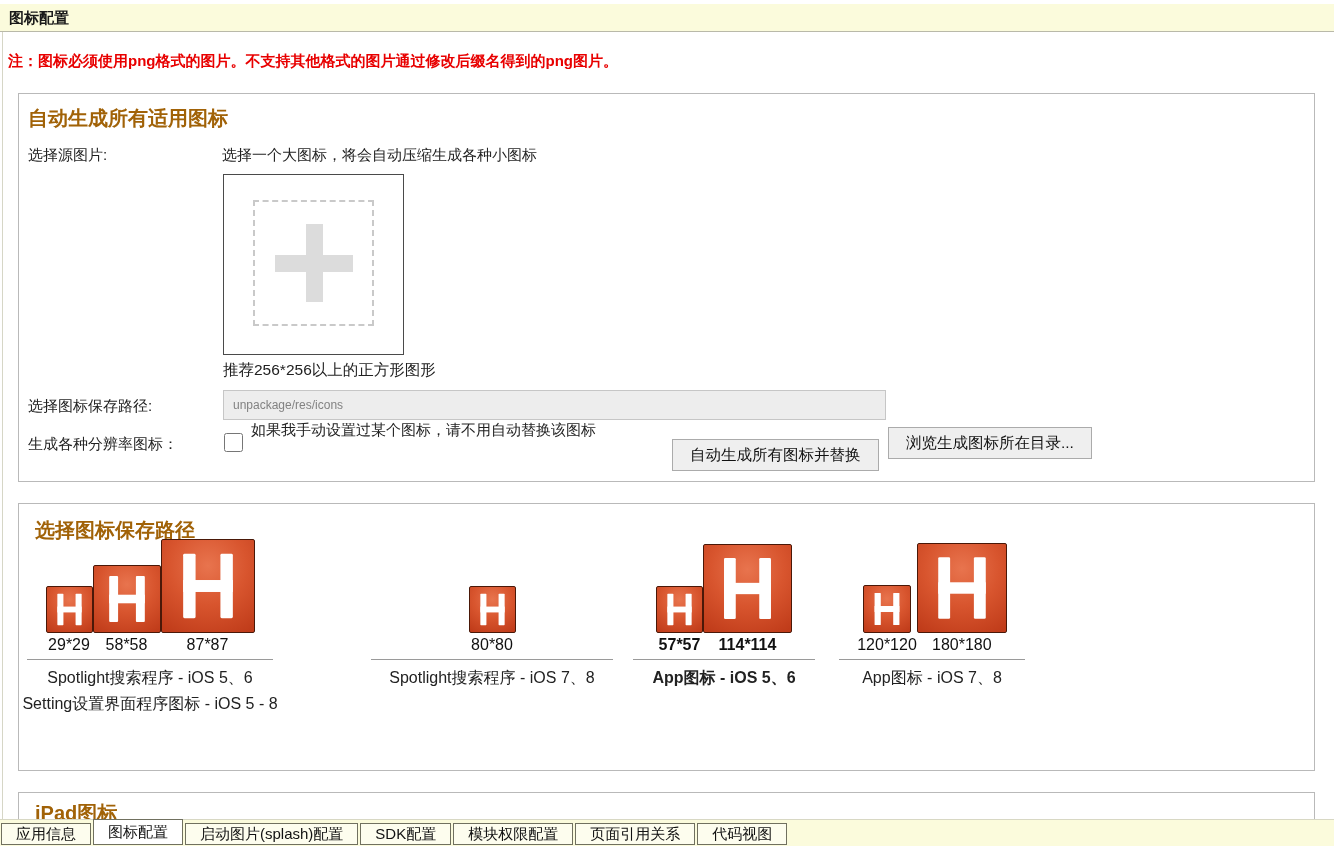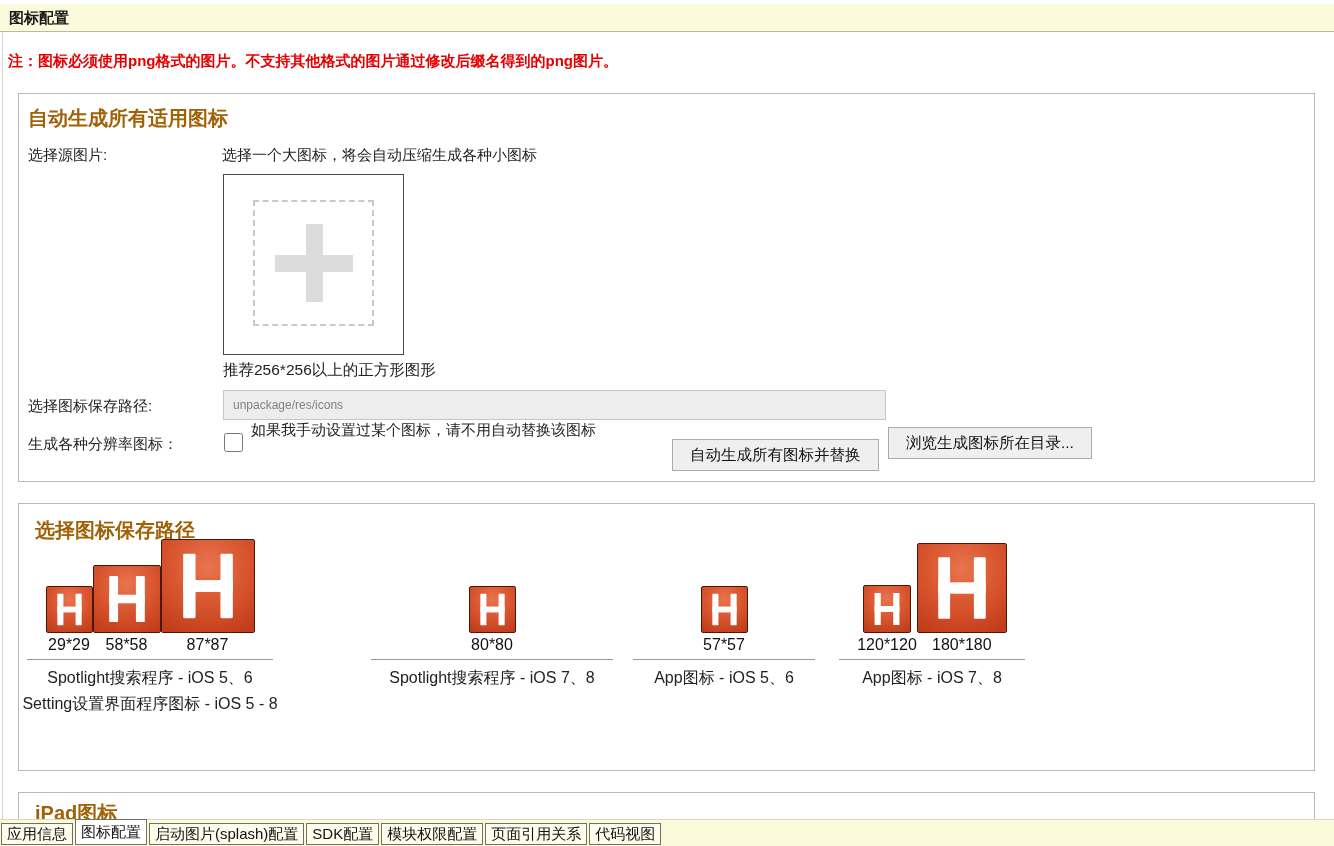--- a/index.html
+++ b/index.html
@@ -79,21 +79,21 @@
   .sec-ipad { top:792px; height:64px; }
   .sec-ipad h2 { position:absolute; left:16px; top:7px; }
 
   
   .tabbar {
     position:absolute; left:0; right:0; bottom:0; height:27px;
     background:var(--band-yellow,#fbfbdc); border-top:1px solid #d8d8c4;
     display:flex; align-items:flex-end; padding-left:1px; gap:2px;
   }
   .tab {
-    height:22px; line-height:20px; padding:0 5px; margin-bottom:1px;
+    height:22px; line-height:20px; padding:0 14px; margin-bottom:1px;
     border:1px solid #70705f; background:#fdfdee; font-size:15px; color:#111;
     cursor:pointer; white-space:nowrap;
   }
   .tab.active { height:26px; line-height:24px; background:#ffffff; }
 </style>
 </head>
 <body>
 
 <div class="screen">
   <div class="frame-line"></div>
@@ -179,31 +179,41 @@
                   <rect x="63.5" y="15" width="13.5" height="70" rx="1.5" fill="#ffffff"></rect>
                   <rect x="23" y="43.5" width="54" height="13" fill="#ffffff"></rect>
                 </svg>
               </div>
               <div class="size-label">80*80</div>
             </div>
           </div>
           <div class="group-divider"></div>
           <div class="caption">Spotlight搜索程序 - iOS 7、8</div>
         </div>
-        <div class="icon-group" style="width: 182px; margin-left: 20px;">
+        <div class="icon-group" style="width: 182px; margin-left: 20px; font-weight: bold;">
           <div class="icons-row">
             <div class="icon-cell">
               <div class="app-icon" style="width: 47px; height: 47px;">
                 <svg viewBox="0 0 100 100">
                   <rect x="23" y="15" width="13.5" height="70" rx="1.5" fill="#ffffff"></rect>
                   <rect x="63.5" y="15" width="13.5" height="70" rx="1.5" fill="#ffffff"></rect>
                   <rect x="23" y="43.5" width="54" height="13" fill="#ffffff"></rect>
                 </svg>
               </div>
               <div class="size-label">57*57</div>
+            </div>
+            <div class="icon-cell">
+              <div class="app-icon" style="width: 89px; height: 89px;">
+                <svg viewBox="0 0 100 100">
+                  <rect x="23" y="15" width="13.5" height="70" rx="1.5" fill="#ffffff"></rect>
+                  <rect x="63.5" y="15" width="13.5" height="70" rx="1.5" fill="#ffffff"></rect>
+                  <rect x="23" y="43.5" width="54" height="13" fill="#ffffff"></rect>
+                </svg>
+              </div>
+              <div class="size-label">114*114</div>
             </div>
           </div>
           <div class="group-divider"></div>
           <div class="caption">App图标 - iOS 5、6</div>
         </div>
         <div class="icon-group" style="width: 186px; margin-left: 24px;">
           <div class="icons-row">
             <div class="icon-cell">
               <div class="app-icon" style="width: 48px; height: 48px;">
                 <svg viewBox="0 0 100 100">

